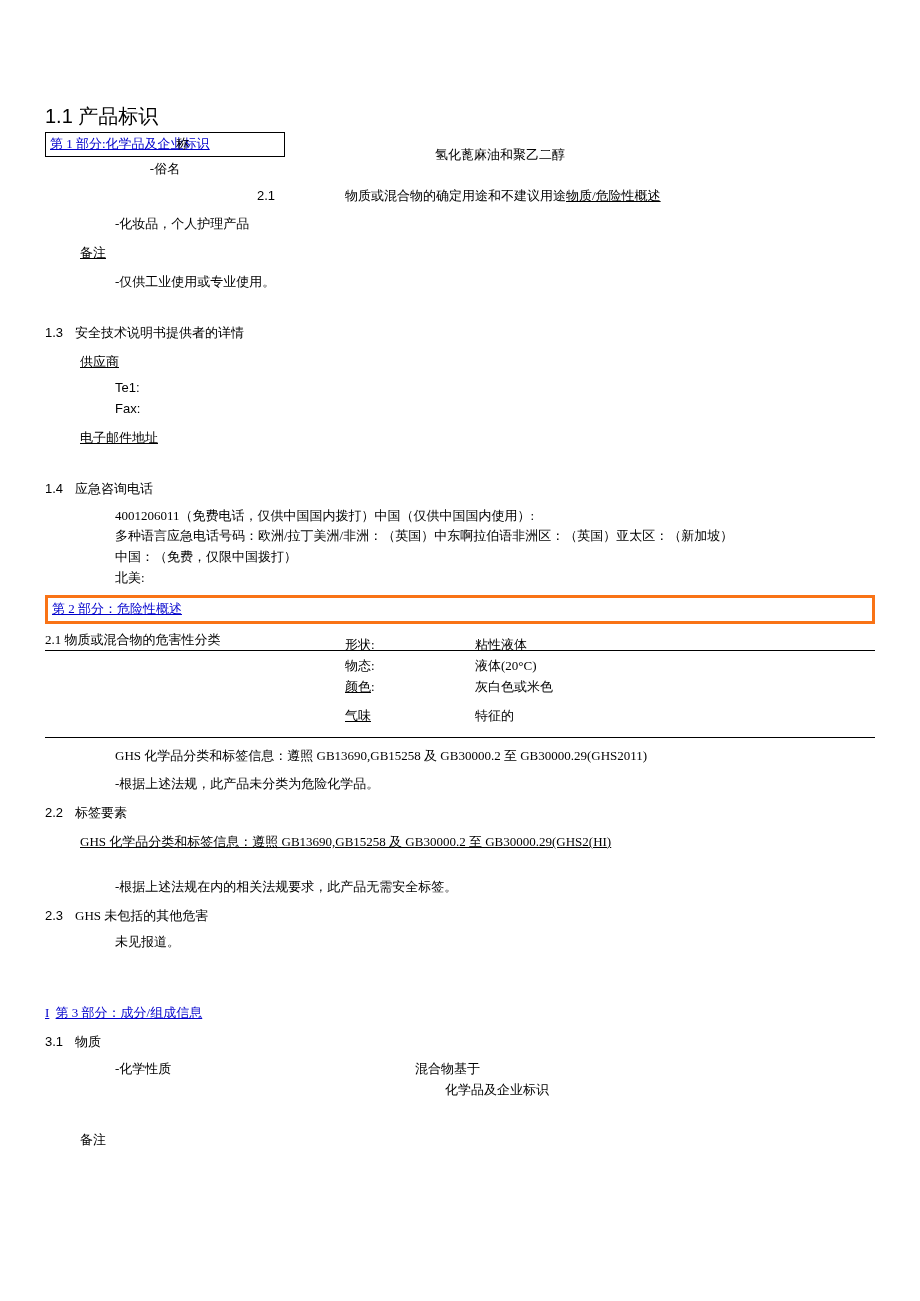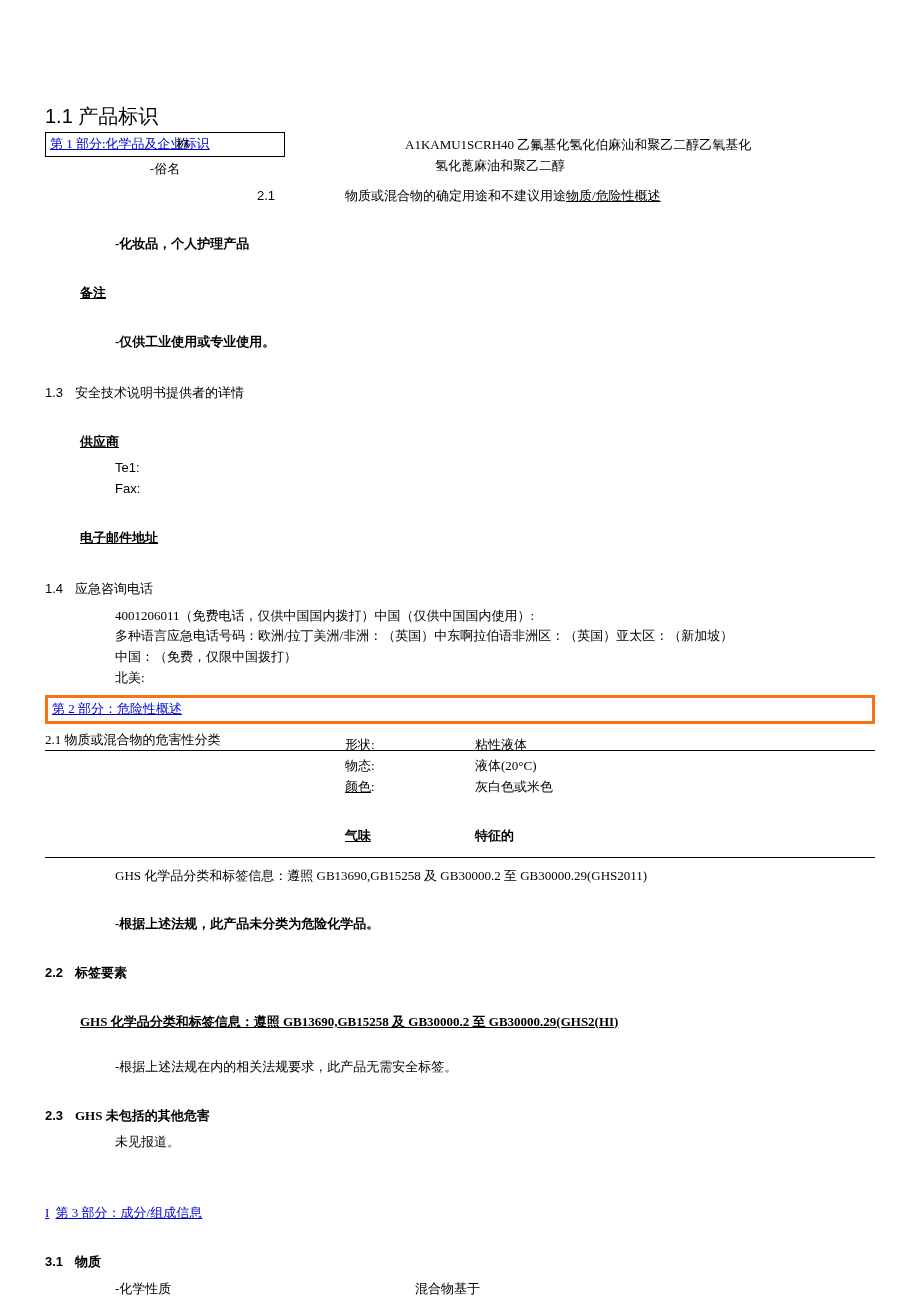--- a/index.html
+++ b/index.html
@@ -34,38 +34,37 @@
     .bordered-table {
       border-top: 1px solid #000;
       border-bottom: 1px solid #000;
       padding: 4px 0 10px 0;
       margin-bottom: 8px;
     }
     .prop-row { display: flex; }
     .prop-label { margin-left: 300px; width: 130px; }
     .prop-value { }
     .mt-sm { margin-top: 6px; }
-    .mt-md { margin-top: 28px; font-weight: bold; }
+    .mt-md { margin-top: 8px; }
     .mt-lg { margin-top: 30px; }
   </style>
 </head>
 <body>
 
 <div style="font-family:Arial,sans-serif;font-size:20px">1.1 产品标识</div>
 
 <div class="row" style="align-items:center;position:relative">
   <div style="width:240px">
     <div class="section-box" style="width:240px;position:relative">
       <span class="blue-u">第 1 部分:化学品及企业标识</span>
       <span style="position:absolute;left:130px;top:1px;color:#000">称</span>
     </div>
     <div style="text-align:center;margin-top:2px">-俗名</div>
   </div>
   <div style="flex:1;padding-left:120px">
-    <div>A1KAMU1SCRH40 乙氟基化氢化伯麻汕和聚乙二醇乙氧基化</div>
     <div style="padding-left:30px">氢化蓖麻油和聚乙二醇</div>
   </div>
 </div>
 
 <div class="row mt-sm">
   <div style="width:240px;text-align:right;padding-right:10px"><span class="mono-num">2.1</span></div>
   <div style="flex:1;padding-left:60px">
     <span>物质或混合物的确定用途和不建议用途</span><span class="underline">物质/危险性概述</span>
   </div>
 </div>

